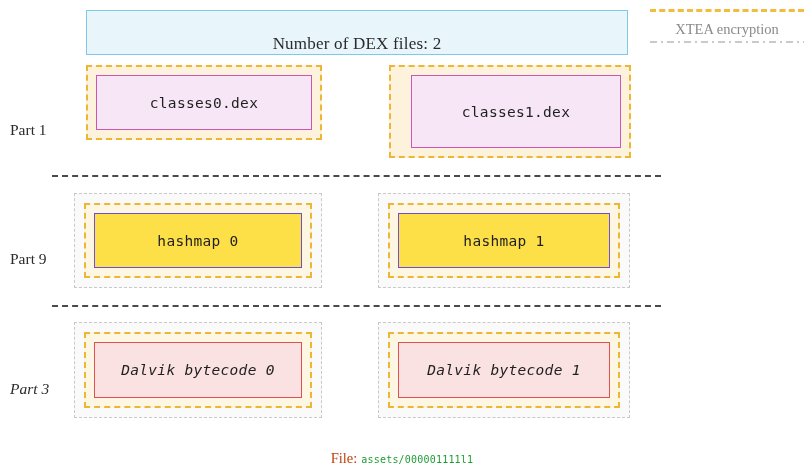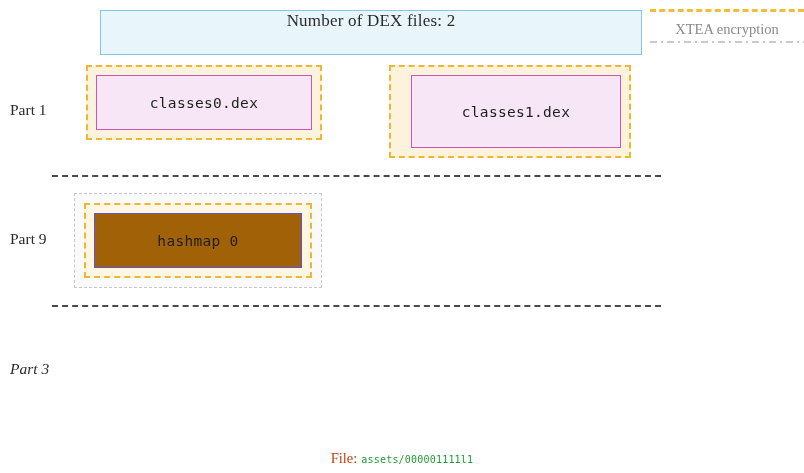--- a/index.html
+++ b/index.html
@@ -12,29 +12,29 @@
     height: 473px;
     position: relative;
     overflow: hidden;
     font-family: "Liberation Serif", serif;
     color: #303030;
   }
 
   
   .header-box {
     position: absolute;
-    left: 100px;
+    left: 86px;
     top: 10px;
     width: 542px;
     height: 45px;
     box-sizing: border-box;
     background: #e8f6fc;
     border: 1.6px solid #7ec8ea;
     display: flex;
-    align-items: flex-start;
+    align-items: flex-end;
     justify-content: center;
   }
   .header-box .htext {
     font-family: "Liberation Serif", serif;
     font-size: 17px;
     color: #2b2b2b;
     letter-spacing: 0.2px;
   }
 
   
@@ -86,20 +86,21 @@
     left: 0;
     width: 804px;
   }
   .part-label {
     position: absolute;
     left: 10px;
     font-family: "Liberation Serif", serif;
     font-size: 15.5px;
     color: #2b2b2b;
     white-space: nowrap;
+    margin-top: 20px;
   }
 
   
   .xtea-wrap {
     position: absolute;
     box-sizing: border-box;
     background: #fafafa;
     padding: 9px;
     
     border: 1.6px dashed #c9c9c9;
@@ -128,21 +129,21 @@
     font-family: "DejaVu Sans Mono", "Liberation Mono", monospace;
     font-size: 14.5px;
     color: #1f1f1f;
     letter-spacing: 0.3px;
   }
   .inner-box.dex {
     background: #f7e6f6;
     border: 1.8px solid #cc56b5;
   }
   .inner-box.hashmap {
-    background: #a16207;
+    background: #fde047;
     border: 1.8px solid #6a4ee0;
   }
   .inner-box.dalvik {
     background: #fae2e2;
     border: 1.8px solid #e05050;
   }
 
   
   .separator {
     position: absolute;
@@ -212,26 +213,47 @@
   <span class="part-label" style="top:37px;">Part 9</span>
 
   <div class="xtea-wrap" style="left:74px; top:0px; width:248px; height:95px;">
     <div class="nrv-wrap">
       <div class="inner-box hashmap">
         <span>hashmap 0</span>
       </div>
     </div>
   </div>
 
+  <div class="xtea-wrap" style="left:378px; top:0px; width:252px; height:95px;">
+    <div class="nrv-wrap">
+      <div class="inner-box hashmap">
+        <span>hashmap 1</span>
+      </div>
+    </div>
+  </div>
 </div>
 
 <div class="separator" style="top:305px;"></div>
 
 <div class="part-row" style="top:322px; height:96px;font-style:italic;">
   <span class="part-label" style="top:38px;">Part 3</span>
 
-
+  <div class="xtea-wrap" style="left:74px; top:0px; width:248px; height:96px;">
+    <div class="nrv-wrap">
+      <div class="inner-box dalvik">
+        <span>Dalvik bytecode 0</span>
+      </div>
+    </div>
+  </div>
+
+  <div class="xtea-wrap" style="left:378px; top:0px; width:252px; height:96px;">
+    <div class="nrv-wrap">
+      <div class="inner-box dalvik">
+        <span>Dalvik bytecode 1</span>
+      </div>
+    </div>
+  </div>
 </div>
 
 <div class="footer">
   <span class="flabel">File:</span>
   <span class="fvalue">assets/000001111l1</span>
 </div>
 
 </body></html>

